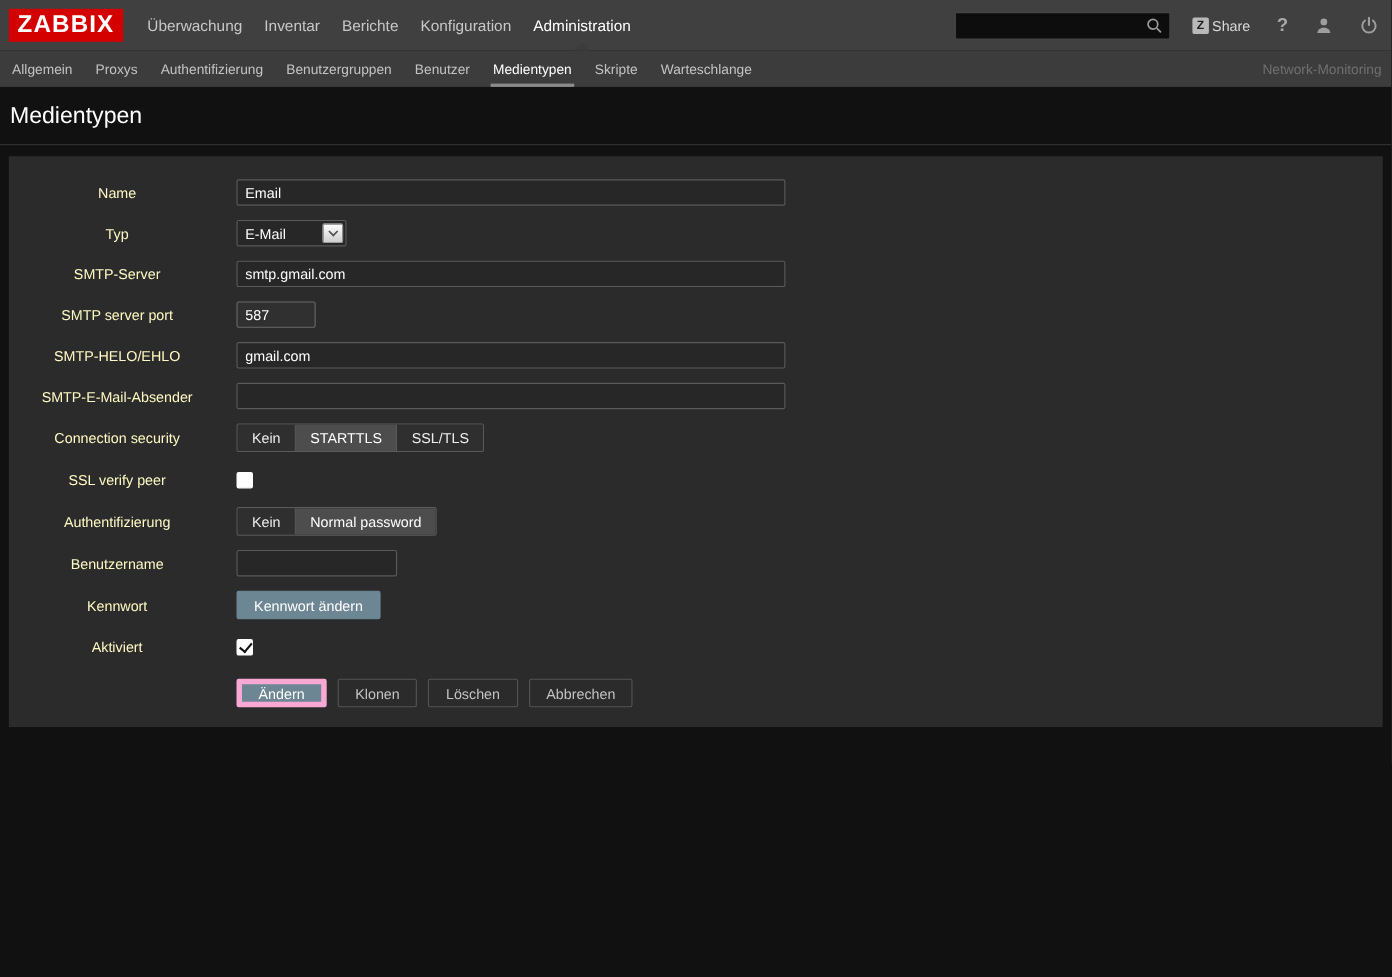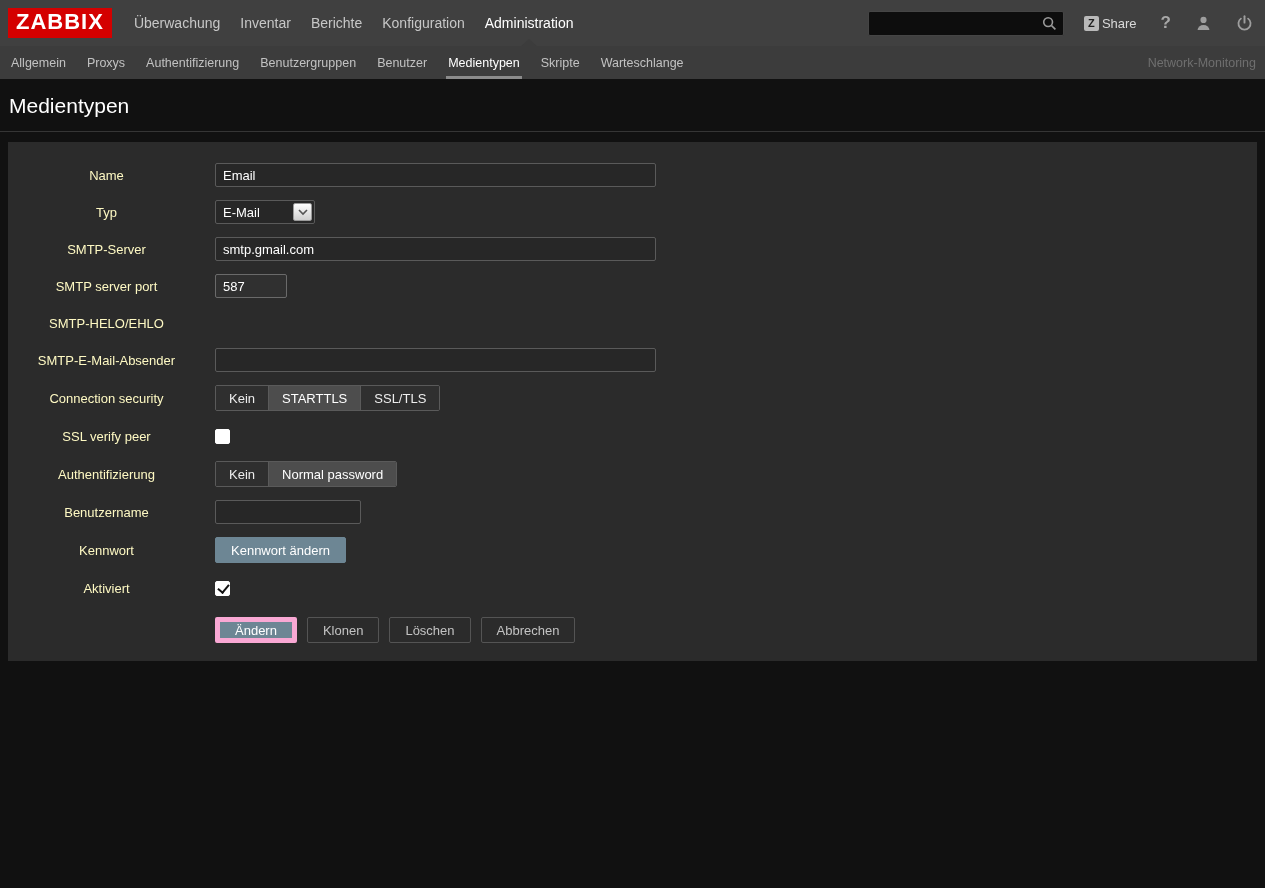--- a/index.html
+++ b/index.html
@@ -87,21 +87,21 @@
   .row:last-child { margin-bottom:0; }
   .lbl {
     width:207px; flex:none; text-align:center; padding-right:10px;
     color:#fef9c3; font-size:13px;
   }
   .txt {
     background:#272727; border:1px solid #5a5a5a; border-radius:2px;
     color:#ffffff; font-size:13px; height:24px; padding:0 7px;
     outline:none; font-family:inherit;
   }
-  .w-lg { width:441px; }
+  .w-lg { width:499px; }
   .w-sm { width:146px; }
   .w-xs { width:72px; padding-right:9px; border-color:#6a6a6a; background:#303030; }
 
   .select {
     width:100px; height:24px; position:relative;
     background:#272727; border:1px solid #5a5a5a; border-radius:2px;
     display:flex; align-items:center; cursor:pointer;
   }
   .sel-val { color:#ffffff; font-size:13px; padding-left:7px; }
   .sel-arrow {
@@ -223,20 +223,21 @@
     <input class="txt w-lg" value="smtp.gmail.com" style="">
   </div>
 
   <div class="row">
     <label class="lbl">SMTP server port</label>
     <input class="txt w-xs" value="587" style="">
   </div>
 
   <div class="row">
     <label class="lbl">SMTP-HELO/EHLO</label>
+    <input class="txt w-lg" value="gmail.com" style="">
   </div>
 
   <div class="row">
     <label class="lbl">SMTP-E-Mail-Absender</label>
     <input class="txt w-lg" value="" style="">
   </div>
 
   <div class="row">
     <label class="lbl">Connection security</label>
     <div class="seg-group">

